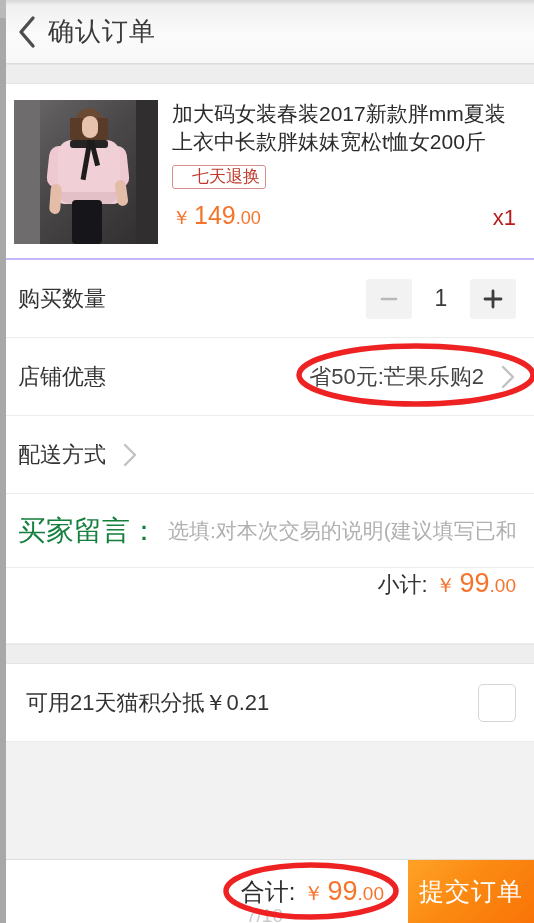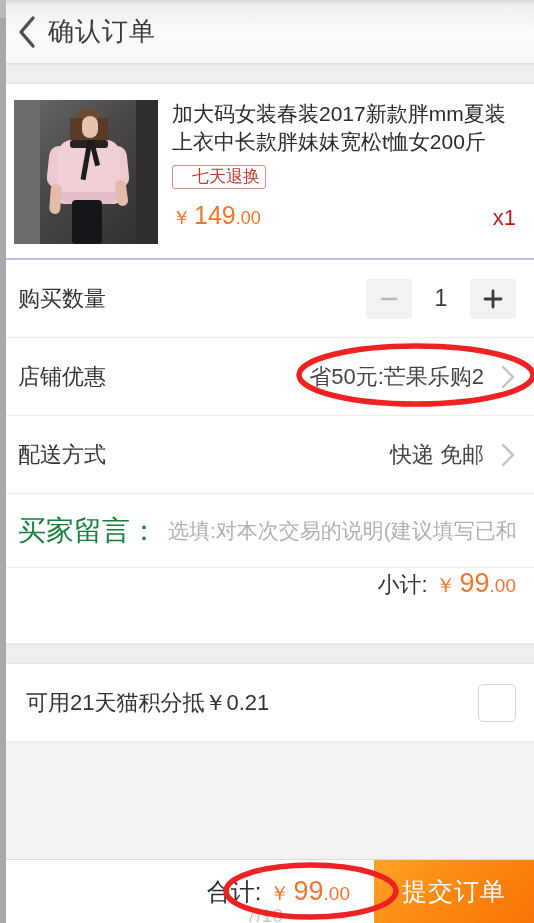--- a/index.html
+++ b/index.html
@@ -341,21 +341,21 @@
   .total-price .int { font-size: 27px; margin-left: 4px; }
   .total-price .dec { font-size: 19px; }
   .watermark {
     position: absolute;
     left: 246px;
     bottom: -4px;
     font-size: 19px;
     color: #c9c9c9;
   }
   .submit-btn {
-    width: 160px;
+    width: 126px;
     flex: none;
     background: linear-gradient(135deg, #ffa227 0%, #fb8a12 45%, #f97306 100%);
     display: flex;
     align-items: center;
     justify-content: center;
     color: #ffffff;
     font-size: 25px;
     letter-spacing: 1px;
   }
 
@@ -445,21 +445,20 @@
       <div class="row-value">省50元:芒果乐购2</div>
       <div class="chev">
         <svg width="16" height="26" viewBox="0 0 16 26">
           <polyline points="3,3 13,13 3,23" fill="none" stroke="#c2c2c2" stroke-width="2.4" stroke-linecap="round" stroke-linejoin="round"></polyline>
         </svg>
       </div>
     </div>
 
     <div class="row">
       <div class="row-label">配送方式</div>
-      <div class="row-value">快递 免邮</div>
       <div class="chev">
         <svg width="16" height="26" viewBox="0 0 16 26">
           <polyline points="3,3 13,13 3,23" fill="none" stroke="#c2c2c2" stroke-width="2.4" stroke-linecap="round" stroke-linejoin="round"></polyline>
         </svg>
       </div>
     </div>
 
 
     <div class="row memo">
       <div class="memo-label">买家留言：</div>

